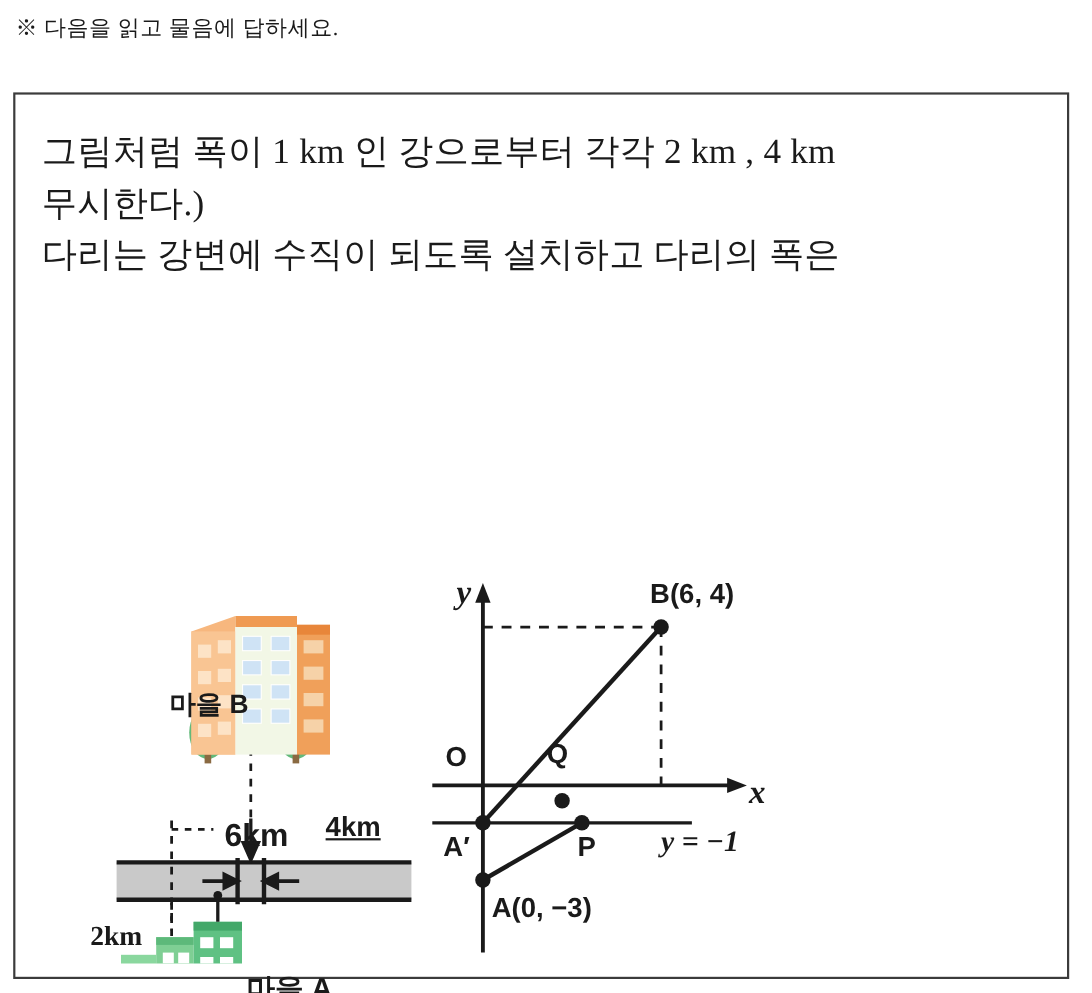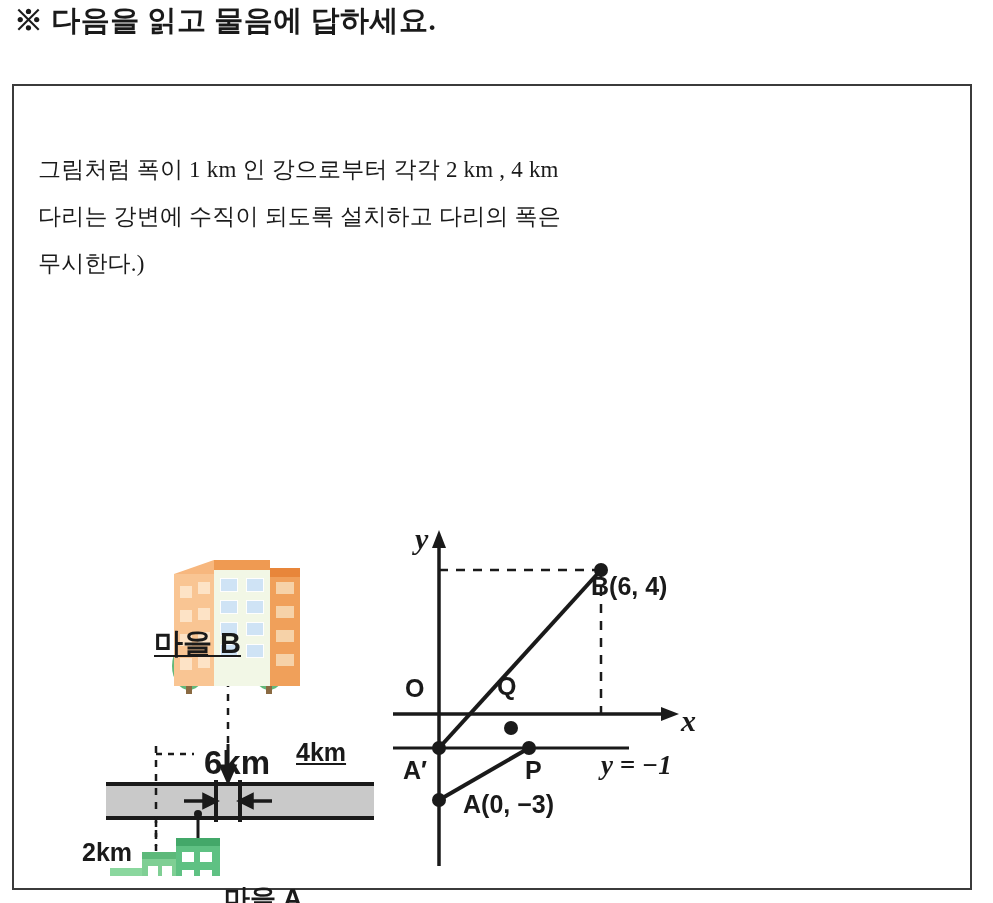--- a/index.html
+++ b/index.html
@@ -15,45 +15,43 @@
     position: relative;
     overflow: hidden;
   }
   .page {
     position: absolute;
     inset: 0;
   }
   .instruction {
     position: absolute;
     left: 14px;
-    top: 1px;
-    font-size: 29px;
+    top: 12px;
+    font-size: 20px;
     letter-spacing: 0.5px;
     white-space: nowrap;
-    font-weight: bold;
   }
   .question-box {
     position: absolute;
     left: 12px;
     top: 84px;
     width: 960px;
     height: 806px;
     border: 2px solid #3b3b3b;
     box-sizing: border-box;
     background: #fff;
   }
   .stem {
     position: absolute;
     left: 24px;
     top: 28px;
     width: 910px;
-    font-size: 23px;
+    font-size: 32px;
     line-height: 47px;
     letter-spacing: 0.2px;
-    margin-top: 32px;
   }
   .stem .ln { display: block; white-space: nowrap; }
 
   
   .figure {
     position: absolute;
     left: 20px;
     top: 430px;
     width: 918px;
     height: 360px;
@@ -64,58 +62,57 @@
     position: absolute;
     left: 30px;
     top: 0;
     width: 330px;
     height: 360px;
   }
   .label-b {
     position: absolute;
     left: 90px;
     top: 108px;
-    font-size: 29px;
+    font-size: 24px;
     font-family: "Liberation Sans", sans-serif;
     font-weight: 700;
     white-space: nowrap;
-    text-decoration: underline;
   }
   .label-a {
     position: absolute;
     left: 160px;
     top: 365px;
     font-size: 26px;
     font-family: "Liberation Sans", sans-serif;
     font-weight: 700;
     white-space: nowrap;
   }
   .dim-6km {
     position: absolute;
     left: 140px;
     top: 228px;
-    font-size: 33px;
+    font-size: 29px;
     font-family: "Liberation Sans", sans-serif;
     font-weight: 700;
   }
   .dim-4km {
     position: absolute;
     left: 232px;
     top: 222px;
     font-size: 25px;
     font-family: "Liberation Sans", sans-serif;
     font-weight: 700;
     text-decoration: underline;
   }
   .dim-2km {
     position: absolute;
     left: 18px;
     top: 322px;
     font-size: 25px;
-    font-family: Liberation Sans, sans-serif;
+    font-family: Liberation Serif, serif;
     font-weight: 700;
   }
 
   
   .right-fig {
     position: absolute;
     left: 345px;
     top: 0;
     width: 360px;
     height: 360px;
@@ -139,22 +136,22 @@
 <body>
 
 <div class="page">
 
   <div class="instruction">※ 다음을 읽고 물음에 답하세요.</div>
 
   <div class="question-box">
 
     <div class="stem">
       <span class="ln">그림처럼 폭이 1 km 인 강으로부터 각각 2 km , 4 km</span>
+      <span class="ln">무시한다.)</span>
       <span class="ln">다리는 강변에 수직이 되도록 설치하고 다리의 폭은</span>
-      <span class="ln">무시한다.)</span>
     </div>
 
     <div class="figure">
 
       <div class="left-fig">
 
         <svg width="330" height="360" viewBox="0 0 330 360">
 
           <g>
             <rect x="42" y="268" width="268" height="34" fill="#c9c9c9"></rect>
@@ -324,20 +321,20 @@
             <circle cx="132" cy="212" r="7"></circle>
           </g>
         </svg>
 
         <div class="gtext math" style="left:36px; top:6px;">y</div>
         <div class="gtext math" style="left:302px; top:188px;">x</div>
         <div class="gtext" style="left:26px; top:158px;">O</div>
         <div class="gtext" style="left:118px; top:156px;">Q</div>
         <div class="gtext" style="left:146px; top:240px;">P</div>
         <div class="gtext" style="left:24px; top:240px;">A′</div>
-        <div class="gtext" style="left:212px; top:10px;margin-top:46px;">B(6, 4)</div>
-        <div class="gtext" style="left:68px; top:274px;margin-left:16px;">A(0, −3)</div>
+        <div class="gtext" style="left:212px; top:10px;">B(6, 4)</div>
+        <div class="gtext" style="left:68px; top:296px;">A(0, −3)</div>
         <div class="gtext math" style="left:222px; top:234px; font-size:27px;">y = −1</div>
       </div>
 
     </div>
   </div>
 </div>
 
 </body></html>

